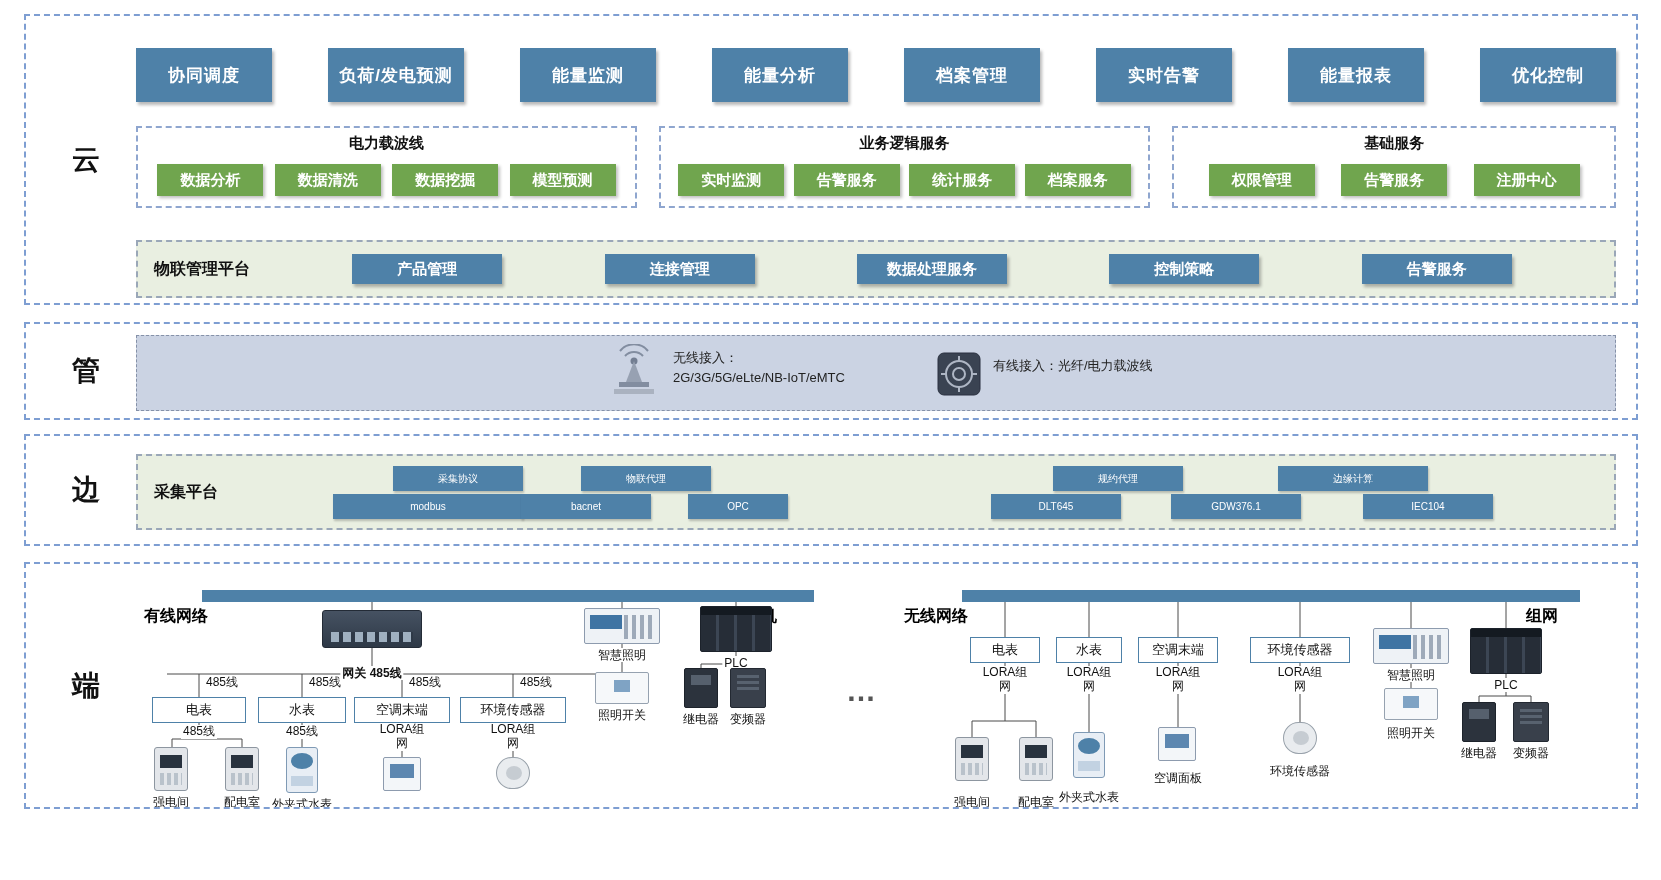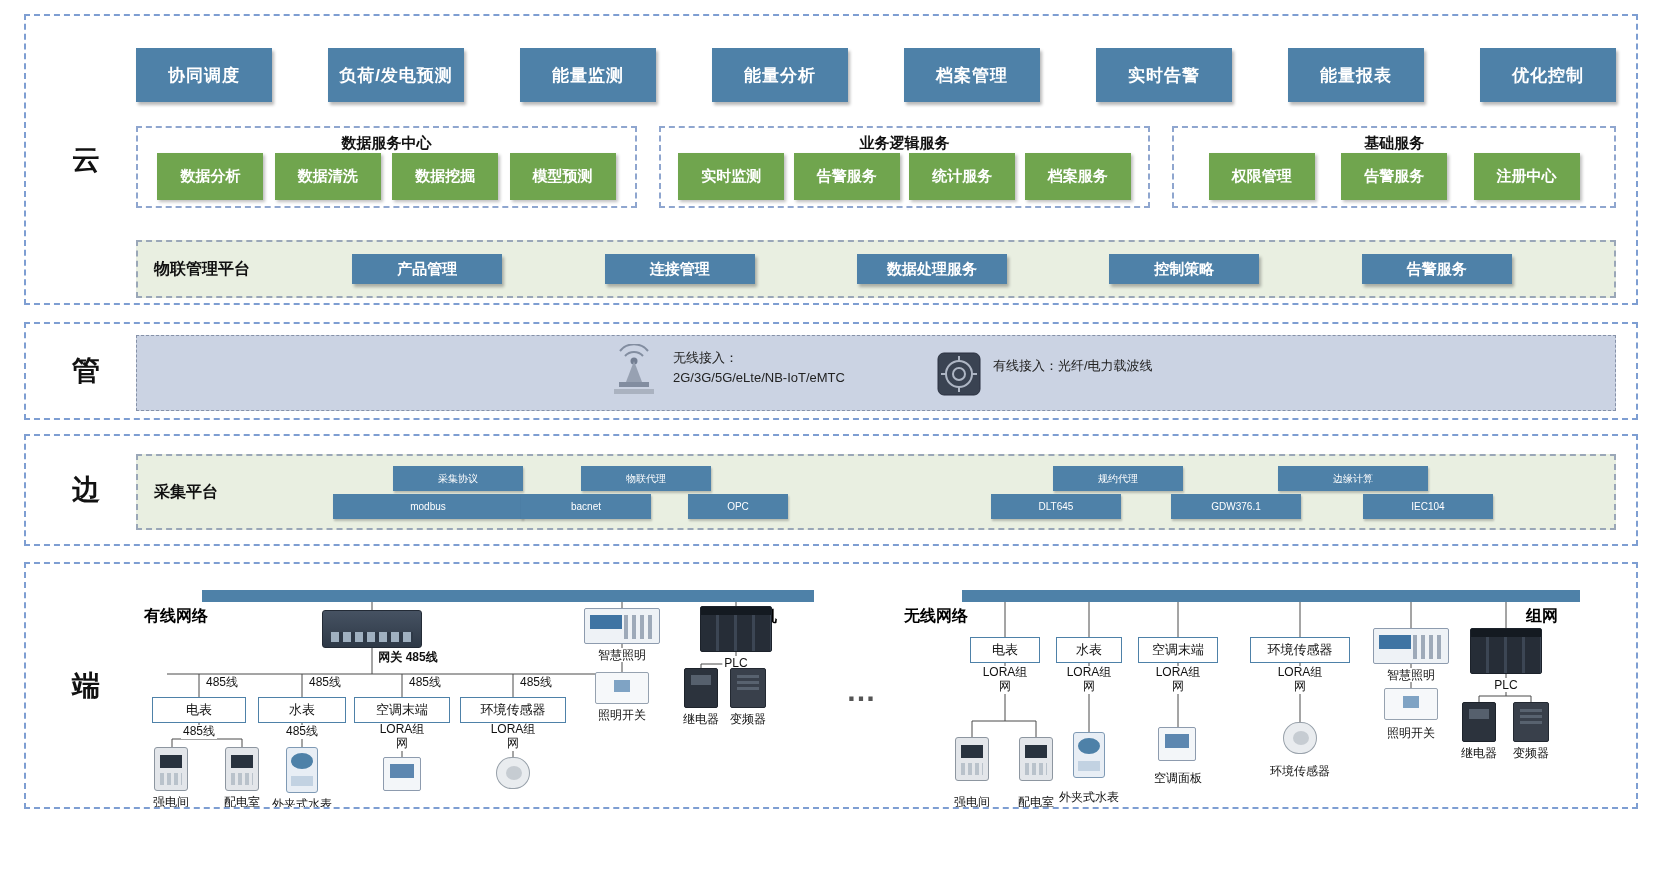--- a/index.html
+++ b/index.html
@@ -18,21 +18,21 @@
   .green-btn { background:#70a54e; color:#fff; font-weight:bold; display:flex; align-items:center; justify-content:center; box-shadow:2px 2px 3px rgba(0,0,0,0.25); }
 
   
   .apps-row { position:absolute; left:110px; right:20px; top:32px; height:54px; display:flex; gap:56px; }
   .app-btn { flex:1; font-size:17px; letter-spacing:1px; }
   .groups-row { position:absolute; left:110px; right:20px; top:110px; height:82px; display:flex; gap:22px; }
   .svc-group { border:2px dashed #8fa6cf; display:flex; flex-direction:column; padding:6px 8px 10px; background:#fff; }
   .g1 { flex:505; } .g2 { flex:495; } .g3 { flex:445; }
   .svc-title { text-align:center; font-weight:bold; font-size:15px; color:#111; }
   .svc-items { flex:1; display:flex; align-items:flex-end; justify-content:space-evenly; }
-  .svc-btn { width:106px; height:47px; font-size:15px;text-align:center; }
+  .svc-btn { width:106px; height:32px; font-size:15px;text-align:center; }
   .iot-strip { position:absolute; left:110px; right:20px; top:224px; height:58px; background:#e9efe1; border:2px dashed #9aa7b8; display:flex; align-items:center; }
   .iot-label { margin-left:16px; font-size:16px; font-weight:bold; color:#111; white-space:nowrap; }
   .iot-btns { flex:1; display:flex; justify-content:space-evenly; }
   .iot-btn { min-width:150px; height:30px; font-size:15px; padding:0 6px; }
 
   
   .pipe-strip { position:absolute; left:110px; right:20px; top:11px; height:76px; background:#cbd3e3; border:1px dashed #8591a8; }
   .access-group { position:absolute; display:flex; align-items:flex-start; gap:12px; }
   #access-wireless { left:470px; top:8px; }
   #access-wired { left:800px; top:16px; }
@@ -96,21 +96,21 @@
     <div class="blue-btn app-btn">能量监测</div>
     <div class="blue-btn app-btn">能量分析</div>
     <div class="blue-btn app-btn">档案管理</div>
     <div class="blue-btn app-btn">实时告警</div>
     <div class="blue-btn app-btn">能量报表</div>
     <div class="blue-btn app-btn">优化控制</div>
   </div>
 
   <div class="groups-row">
     <div class="svc-group g1">
-      <div class="svc-title">数据服务中心</div>
+      <div class="svc-title">电力载波线</div>
       <div class="svc-items">
         <div class="green-btn svc-btn">数据分析</div>
         <div class="green-btn svc-btn">数据清洗</div>
         <div class="green-btn svc-btn">数据挖掘</div>
         <div class="green-btn svc-btn">模型预测</div>
       </div>
     </div>
     <div class="svc-group g2">
       <div class="svc-title">业务逻辑服务</div>
       <div class="svc-items">
@@ -201,21 +201,21 @@
     <path d="M979 38 V73 M1063 38 V73 M1152 38 V73 M1274 38 V73 M1385 38 V64 M1480 38 V64
              M979 99 V157 M946 157 H1010 M946 157 V173 M1010 157 V173 M1063 99 V168 M1152 99 V163 M1274 99 V158
              M1385 100 V124 M1480 110 V132 M1453 132 H1505 M1453 132 V138 M1505 132 V138" stroke="#4a4a4a" stroke-width="1" fill="none"></path>
   </svg>
 
   <div class="tnet-title" style="left:118px;top:42px;">有线网络</div>
   <div class="bus-bar" style="left:176px;width:612px;"></div>
   <div class="tnet-title" style="left:703px;top:42px;">交换机</div>
 
   <div class="device dev-gateway" style="left:296px;top:46px;"></div>
-  <div class="dev-label" style="left:346px;top:86px;font-weight:bold;margin-left:36px;">网关 485线</div>
+  <div class="dev-label" style="left:346px;top:102px;font-weight:bold;">网关 485线</div>
 
   <div class="link-label plain" style="left:178px;top:112px;">485线</div>
   <div class="link-label plain" style="left:281px;top:112px;">485线</div>
   <div class="link-label plain" style="left:381px;top:112px;">485线</div>
   <div class="link-label plain" style="left:492px;top:112px;">485线</div>
 
   <div class="tbox" style="left:126px;width:94px;">电表</div>
   <div class="tbox" style="left:232px;width:88px;">水表</div>
   <div class="tbox" style="left:328px;width:96px;">空调末端</div>
   <div class="tbox" style="left:434px;width:106px;">环境传感器</div>

